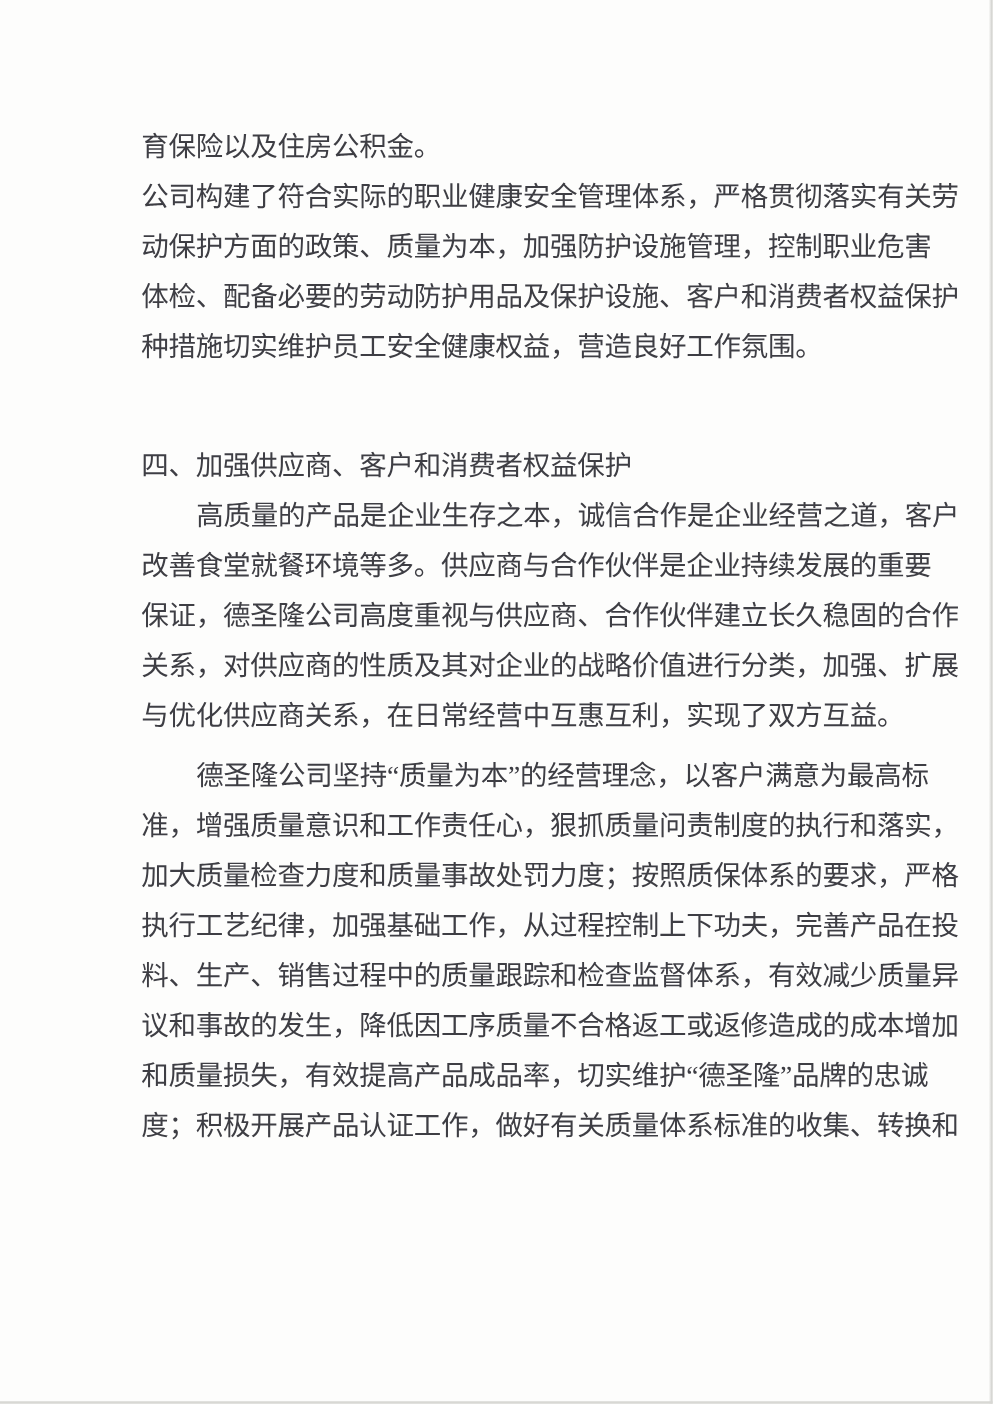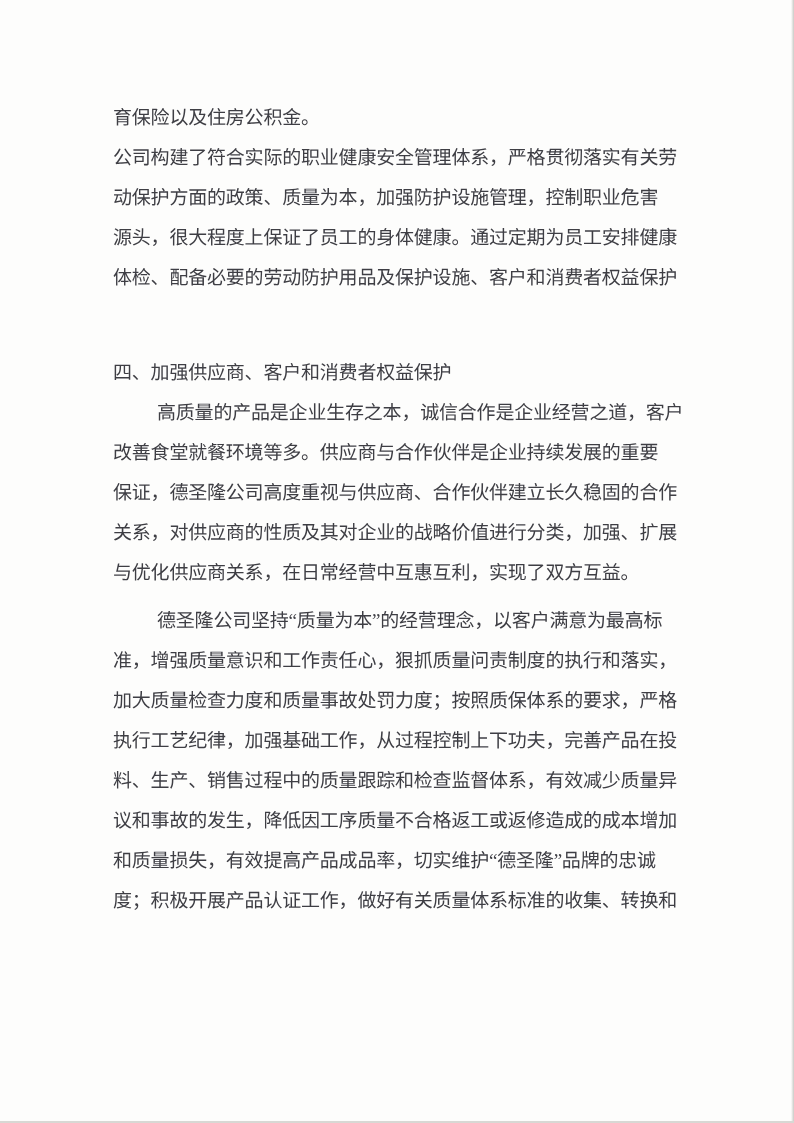--- a/index.html
+++ b/index.html
@@ -39,21 +39,21 @@
   .text-block {
     position: absolute;
     left: 113px;
     top: 98px;
     width: 578px;
     color: #3e3e44;
   }
   .line {
     height: 40px;
     line-height: 40px;
-    font-size: 19px;
+    font-size: 22px;
     letter-spacing: -0.2px;
     white-space: nowrap;
     text-rendering: optimizeLegibility;
   }
   
   .indent {
     padding-left: 44px;
   }
   
   .heading {
@@ -67,22 +67,22 @@
 </head>
 <body>
 
 <div class="scan-page">
 
   <div class="text-block">
 
     <div class="line">育保险以及住房公积金。</div>
     <div class="line">公司构建了符合实际的职业健康安全管理体系，严格贯彻落实有关劳</div>
     <div class="line">动保护方面的政策、质量为本，加强防护设施管理，控制职业危害</div>
-    <div class="line">源头，很大程度上保证了员工的身体健康。通过定期为员工安排健康</div>
     <div class="line">体检、配备必要的劳动防护用品及保护设施、客户和消费者权益保护</div>
+    <div class="line">种措施切实维护员工安全健康权益，营造良好工作氛围。</div>
 
     <div class="line heading">四、加强供应商、客户和消费者权益保护</div>
 
     <div class="line indent">高质量的产品是企业生存之本，诚信合作是企业经营之道，客户</div>
     <div class="line">改善食堂就餐环境等多。供应商与合作伙伴是企业持续发展的重要</div>
     <div class="line">保证，德圣隆公司高度重视与供应商、合作伙伴建立长久稳固的合作</div>
     <div class="line">关系，对供应商的性质及其对企业的战略价值进行分类，加强、扩展</div>
     <div class="line">与优化供应商关系，在日常经营中互惠互利，实现了双方互益。</div>
 
     <div class="line indent para-start">德圣隆公司坚持“质量为本”的经营理念，以客户满意为最高标</div>

